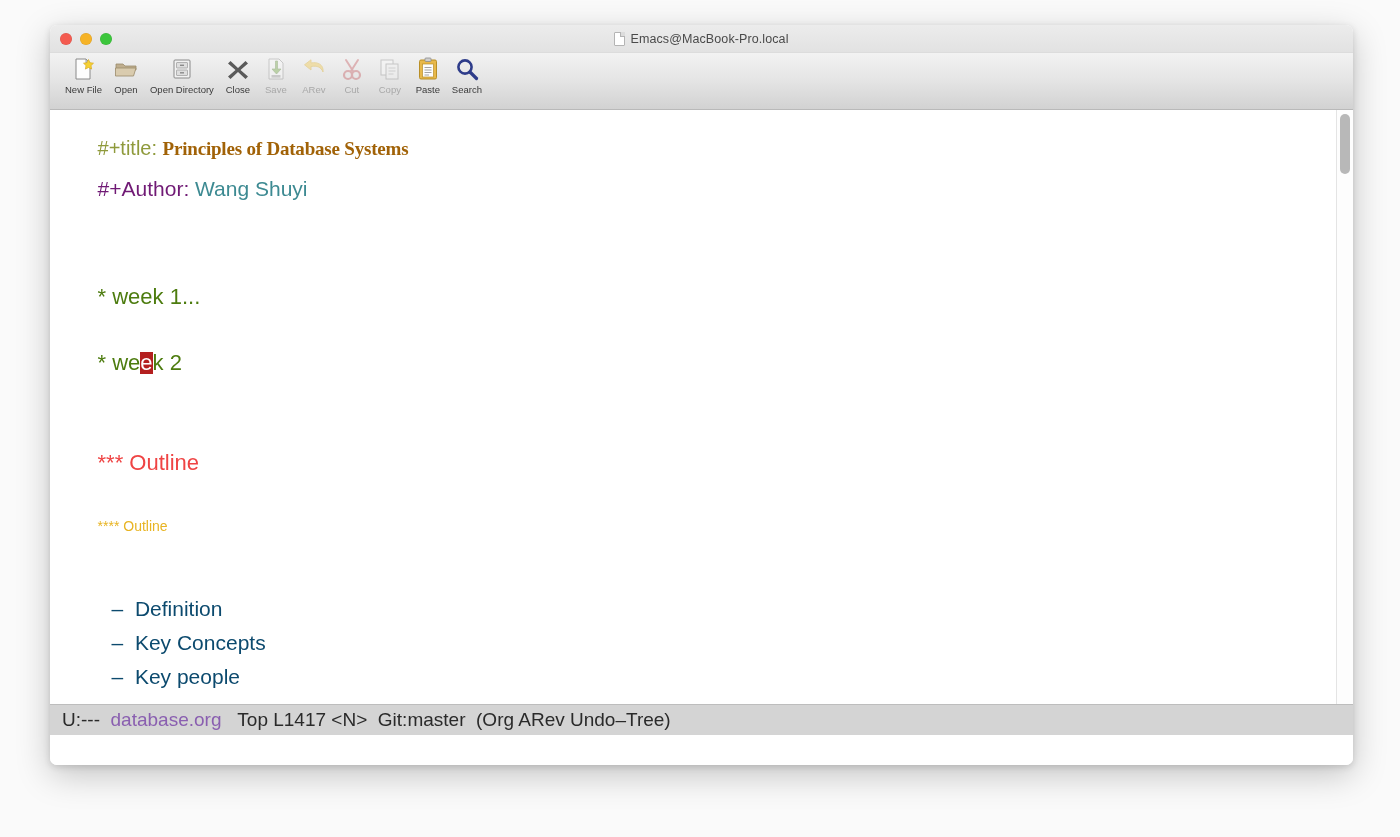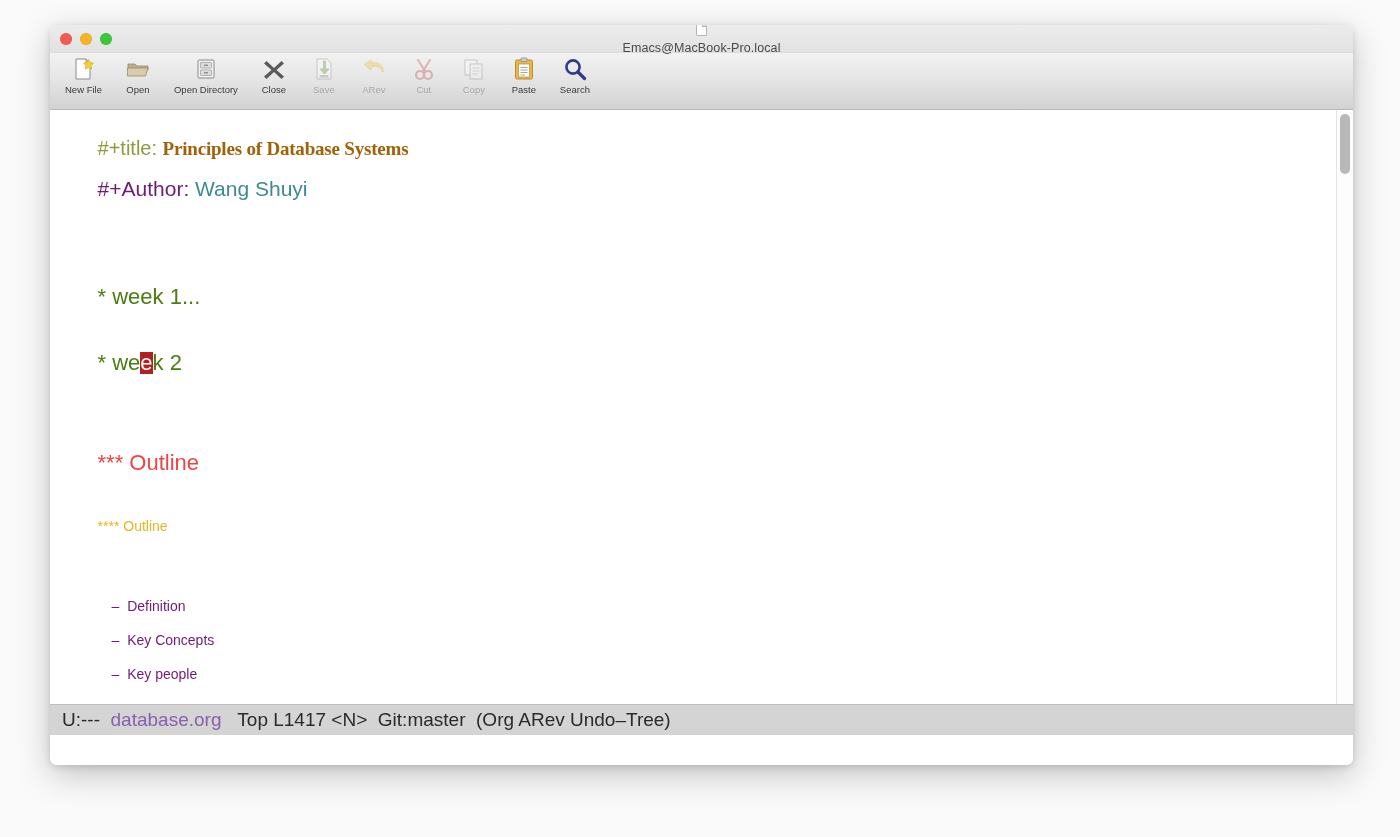--- a/index.html
+++ b/index.html
@@ -48,21 +48,20 @@
     display: block;
   }
   .light.close   { background: #f45b50; box-shadow: inset 0 0 0 0.5px rgba(0,0,0,0.10); }
   .light.min     { background: #f6b326; box-shadow: inset 0 0 0 0.5px rgba(0,0,0,0.10); }
   .light.max     { background: #3cc63c; box-shadow: inset 0 0 0 0.5px rgba(0,0,0,0.10); }
 
   #window-title-group {
     display: flex;
     align-items: center;
     gap: 5px;
-    flex-direction: column;
   }
   #window-title {
     font-size: 12.5px;
     color: #4a4a4a;
     letter-spacing: 0.1px;
     white-space: nowrap;
   }
   .doc-glyph {
     width: 11px; height: 14px;
     background: #ffffff;
@@ -83,21 +82,21 @@
 
   
   #toolbar {
     flex: 0 0 57px;
     height: 57px;
     background: linear-gradient(to bottom, #f2f2f2 0%, #e6e6e6 45%, #d2d2d2 100%);
     border-bottom: 1px solid #b9b9b9;
     display: flex;
     align-items: flex-start;
     padding: 3px 0 0 10px;
-    gap: 12px;
+    gap: 0px;
     text-align: center;
   }
   .tool-btn {
     width: auto;
     min-width: 38px;
     padding: 0 5px;
     height: 50px;
     display: flex;
     flex-direction: column;
     align-items: center;
@@ -147,21 +146,21 @@
   .kw-title   { color: #8f9a3c; font-size: 20px; }
   .val-title  { color: #a16207; font-size: 19px; font-weight: bold; letter-spacing: -0.2px; font-family: Liberation Serif, serif; }
   .kw-author  { color: #701a75; font-size: 21px; }
   .val-author { color: #3d8a92; font-size: 21px; }
 
   .h1 { color: #4d7c0f; font-size: 22px; }
   .h2 { color: #9a6cae; font-size: 22px; }
   .h3 { color: #ef4444; font-size: 22px; }
   .h4 { color: #e8b423; font-size: 14px; }
 
-  .body-item { color: #701a75; font-size: 14px; }
+  .body-item { color: #0c4a6e; font-size: 21px; }
 
   .cursor-block {
     background: #b41f1f;
     color: #ffffff;
     display: inline-block;
   }
 
   
   #scrollbar-track {
     flex: 0 0 17px;

